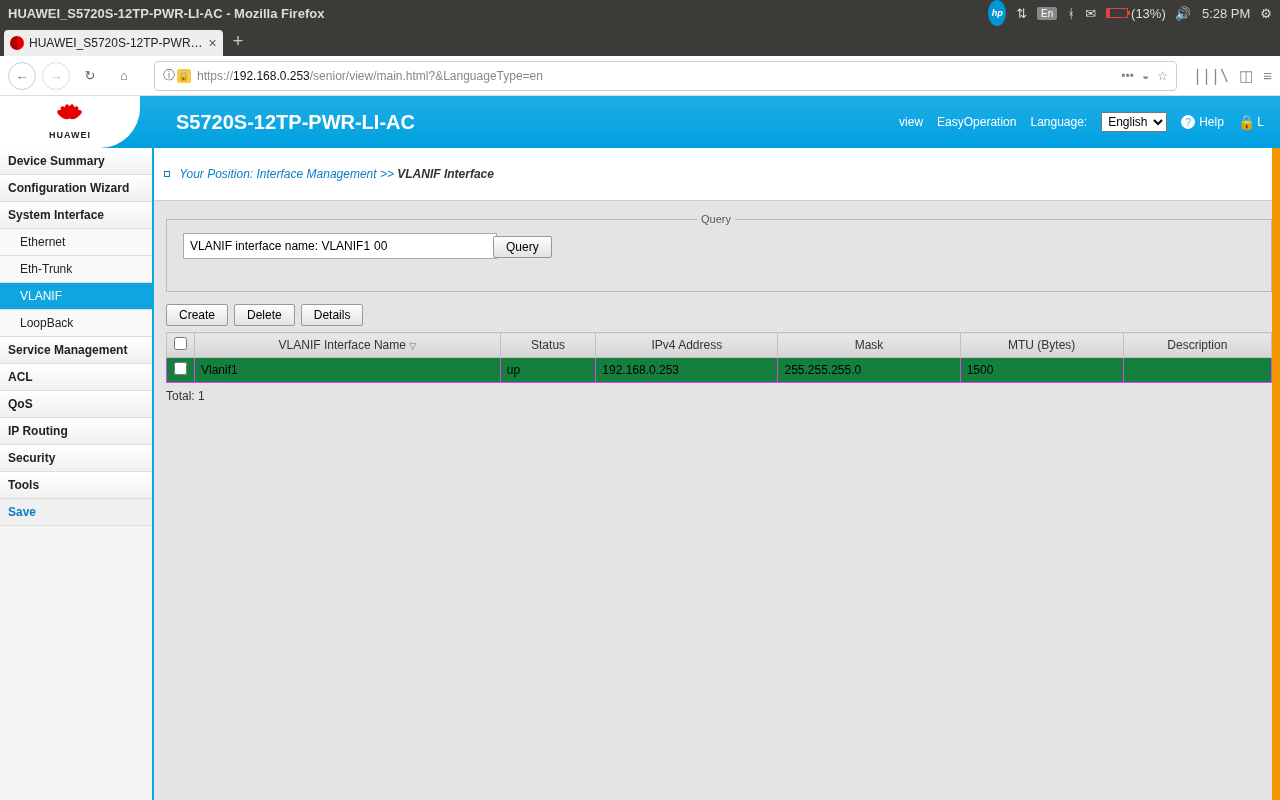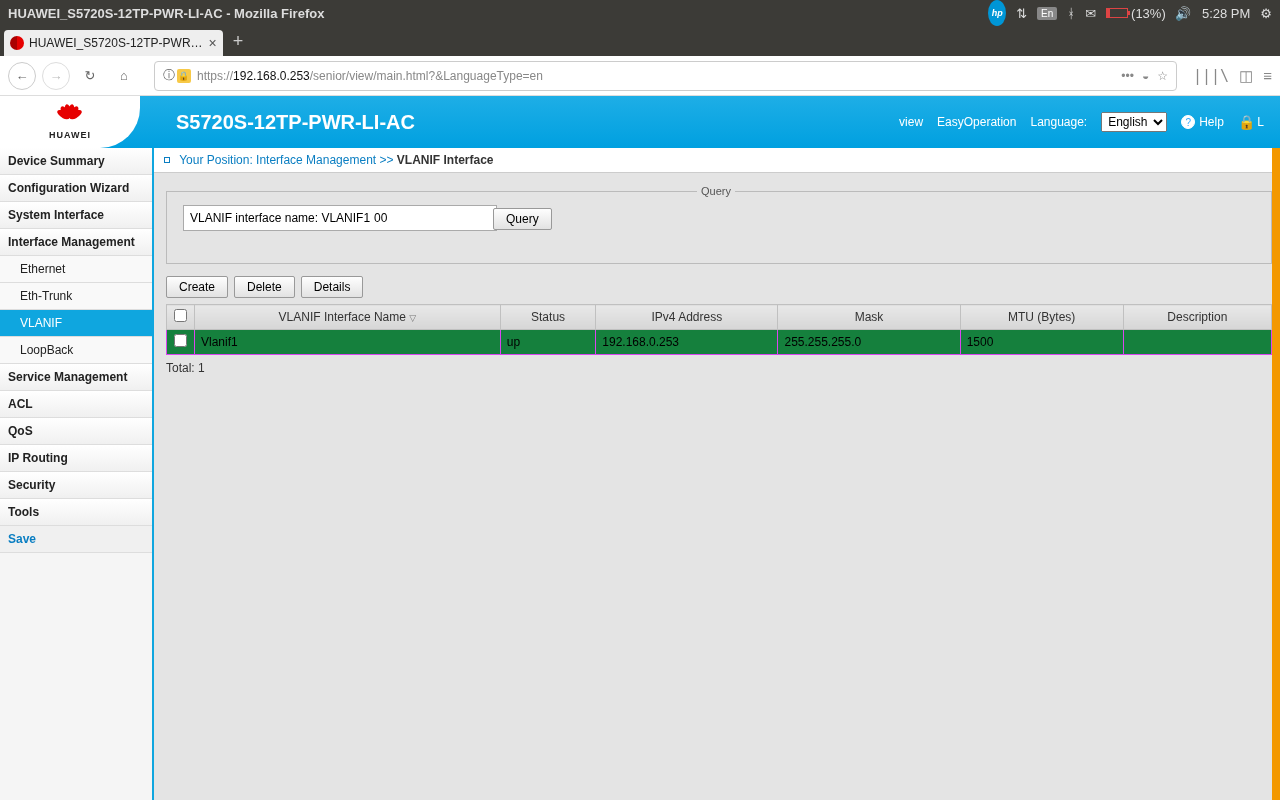--- a/index.html
+++ b/index.html
@@ -54,21 +54,21 @@
 
 .main { display: flex; height: 664px; }
 .sidebar { width: 154px; background: #f5f5f5; border-right: 2px solid #0fa6df; display: flex; flex-direction: column; }
 .sidebar a { display: block; padding: 6px 8px; color: #222; text-decoration: none; border-bottom: 1px solid #ddd; background: linear-gradient(#fff,#f0f0f0); font-weight: bold; font-size: 12px;}
 .sidebar a.sub { padding-left: 20px; font-weight: normal; background: #f9f9f9; }
 .sidebar a.active { background: #0fa6df; color: #fff; }
 .sidebar a.save { color: #0a7ec2; font-weight: bold; background:#f0f0f0;}
 .content { flex: 1; background: #e4e4e4; display: flex; flex-direction: column; border-right: 8px solid #f39800;}
 
 
-.breadcrumb { background: #fff; border-bottom: 1px solid #ccc; padding: 5px 10px; color: #0a7ec2; font-size: 12px; }
+.breadcrumb { background: #fff; border-bottom: 1px solid #ccc; padding: 19px 10px; color: #0a7ec2; font-size: 12px; font-style: italic; }
 .breadcrumb .marker { display: inline-block; width: 6px; height: 6px; border: 1px solid #0a7ec2; margin-right: 6px; position: relative; top: -1px;}
 .breadcrumb .current { color: #333; font-weight: bold; }
 
 
 .workarea { padding: 12px 0 12px 12px; }
 fieldset.query { border: 1px solid #bbb; padding: 8px 10px 10px 10px; margin-bottom: 12px; }
 fieldset.query legend { font-size: 11px; color: #555; padding: 0 4px; margin-left: 520px;}
 .query-row label { font-size: 12px; }
 .query-row input[type=text] { width: 170px; padding: 2px 4px; font-size: 12px; border: 1px solid #aaa; }
 button.btn { background: linear-gradient(#fefefe,#e2e2e2); border: 1px solid #999; padding: 3px 12px; font-size: 12px; cursor: pointer; border-radius: 2px;}
@@ -168,21 +168,20 @@
       <a href="#" style="color:#fff;text-decoration:none;">L</a>
     </span>
   </div>
 </div>
 
 <div class="main">
   <div class="sidebar">
     <a href="#">Device Summary</a>
     <a href="#">Configuration Wizard</a>
     <a href="#">System Interface</a>
-    <a href="#">Interface Management</a>
     <a href="#" class="sub">Ethernet</a>
     <a href="#" class="sub">Eth-Trunk</a>
     <a href="#" class="sub active">VLANIF</a>
     <a href="#" class="sub">LoopBack</a>
     <a href="#">Service Management</a>
     <a href="#">ACL</a>
     <a href="#">QoS</a>
     <a href="#">IP Routing</a>
     <a href="#">Security</a>
     <a href="#">Tools</a>

